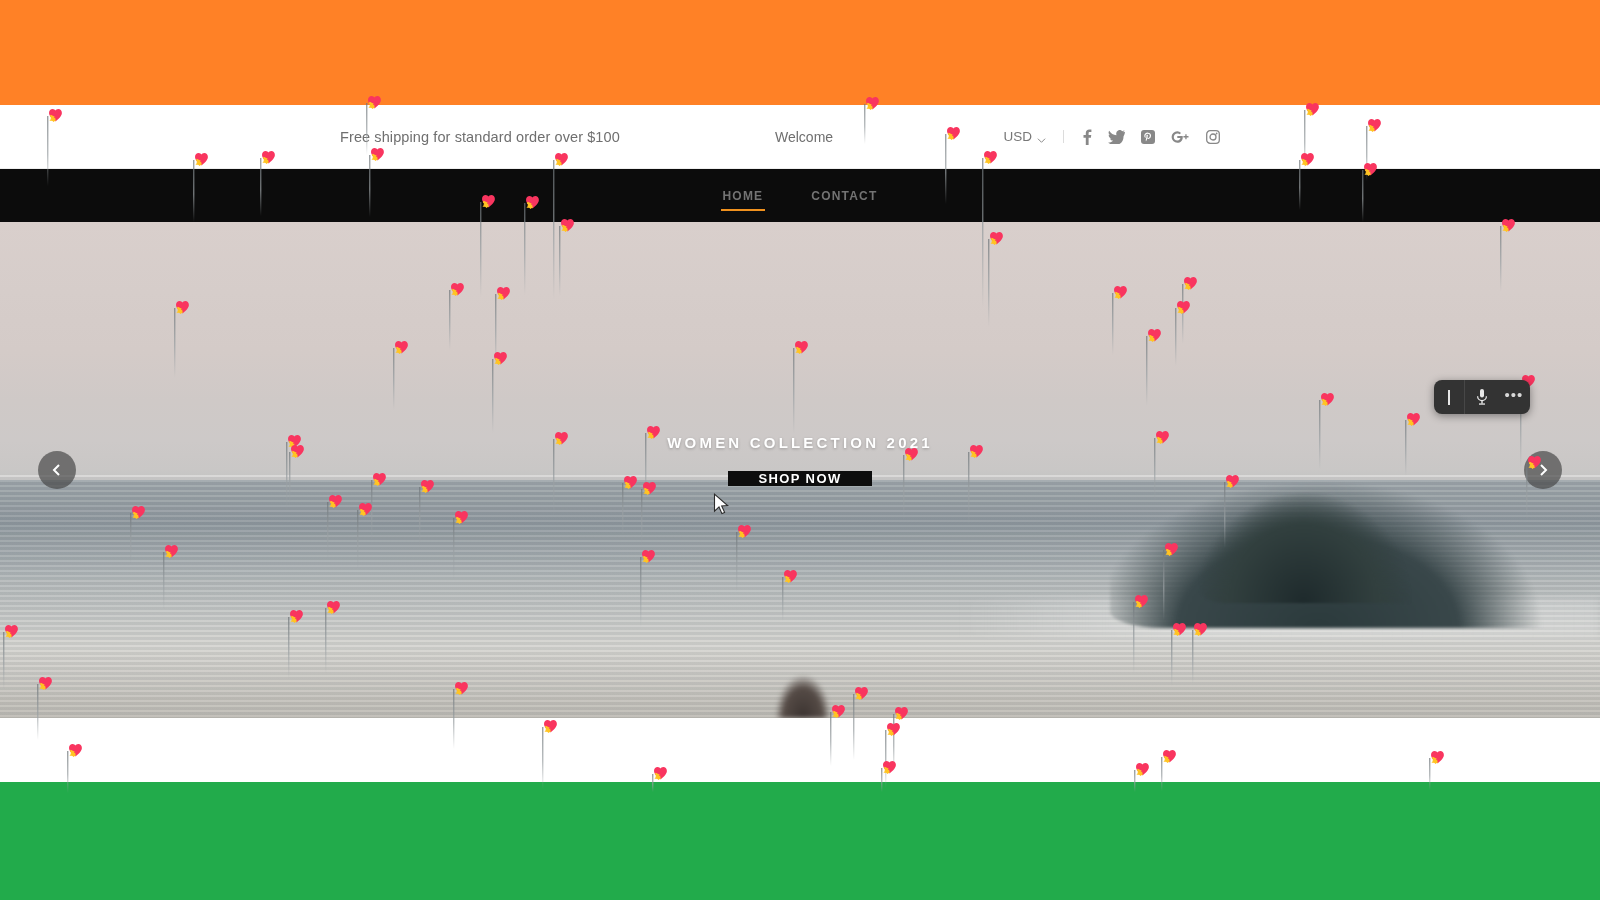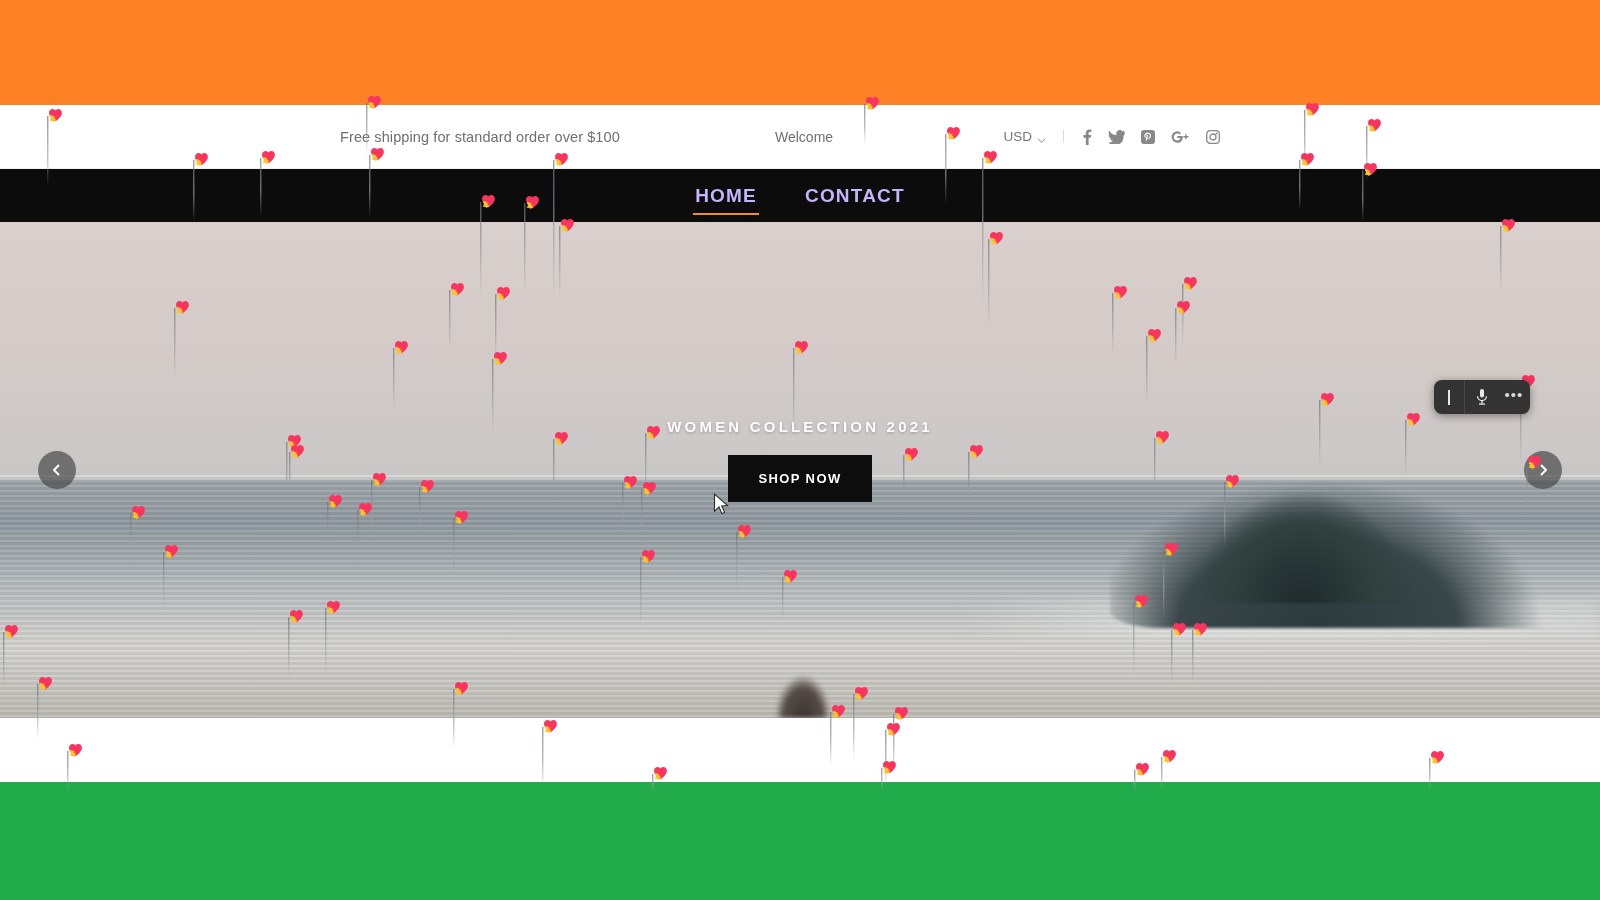--- a/index.html
+++ b/index.html
@@ -88,22 +88,22 @@
     padding: 0 3px;
   }
 
   
   .navbar {
     position: relative; height: 53px; width: 100%;
     background: #0c0c0c;
     display: flex; align-items: center; justify-content: center; gap: 44px;
   }
   .nav-item {
-    position: relative; color: #c4b5fd;
-    font-size: 19px; font-weight: bold; letter-spacing: 1.2px;
+    position: relative; color: #737373;
+    font-size: 12px; font-weight: bold; letter-spacing: 1.2px;
     cursor: pointer; padding: 16px 2px;
   }
   .nav-item.active::after {
     content: ""; position: absolute; left: 0; right: 0; bottom: 8px;
     height: 2px; background: #f0911e;
   }
 
   
   .hero {
     position: relative; width: 100%; height: 496px; overflow: hidden;
@@ -164,21 +164,21 @@
   }
   .hero-title {
     color: #ffffff; font-size: 64px; font-weight: 400;
     letter-spacing: 1.5px; line-height: 1.05; white-space: nowrap;
     text-shadow: 0 2px 10px rgba(0,0,0,.18);
   }
   .shop-now {
     margin-top: 14px;
     background: #0d0d0d; color: #fff; border: none; cursor: pointer;
     font-size: 13px; font-weight: bold; letter-spacing: 1.4px;
-    padding: 16px 30px; font-family: "Liberation Sans", sans-serif;
+    padding: 0 30px; font-family: "Liberation Sans", sans-serif;
   }
 
   
   .car-arrow {
     position: absolute; top: 50%; transform: translateY(-50%);
     width: 38px; height: 38px; border-radius: 50%;
     background: rgba(70,70,70,.68);
     display: flex; align-items: center; justify-content: center;
     cursor: pointer; z-index: 6; border: none;
   }

